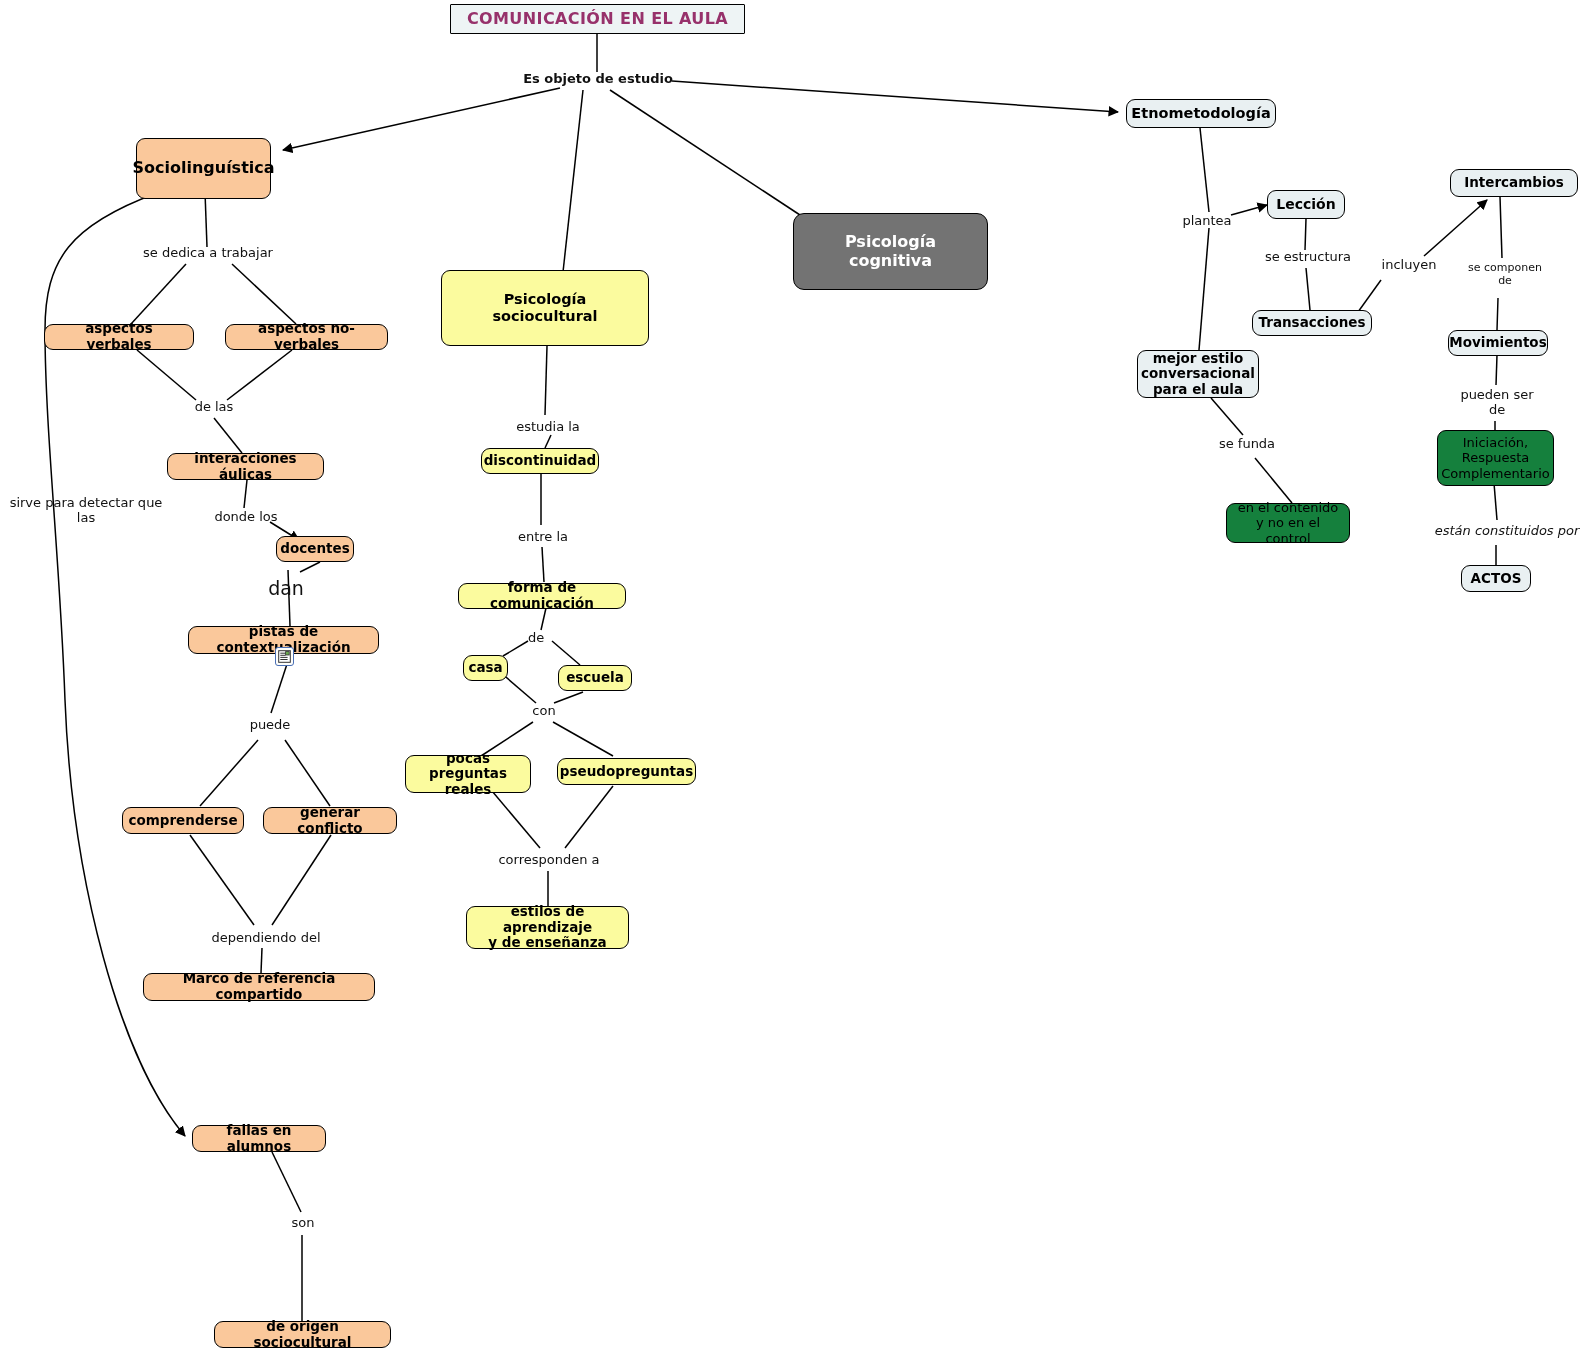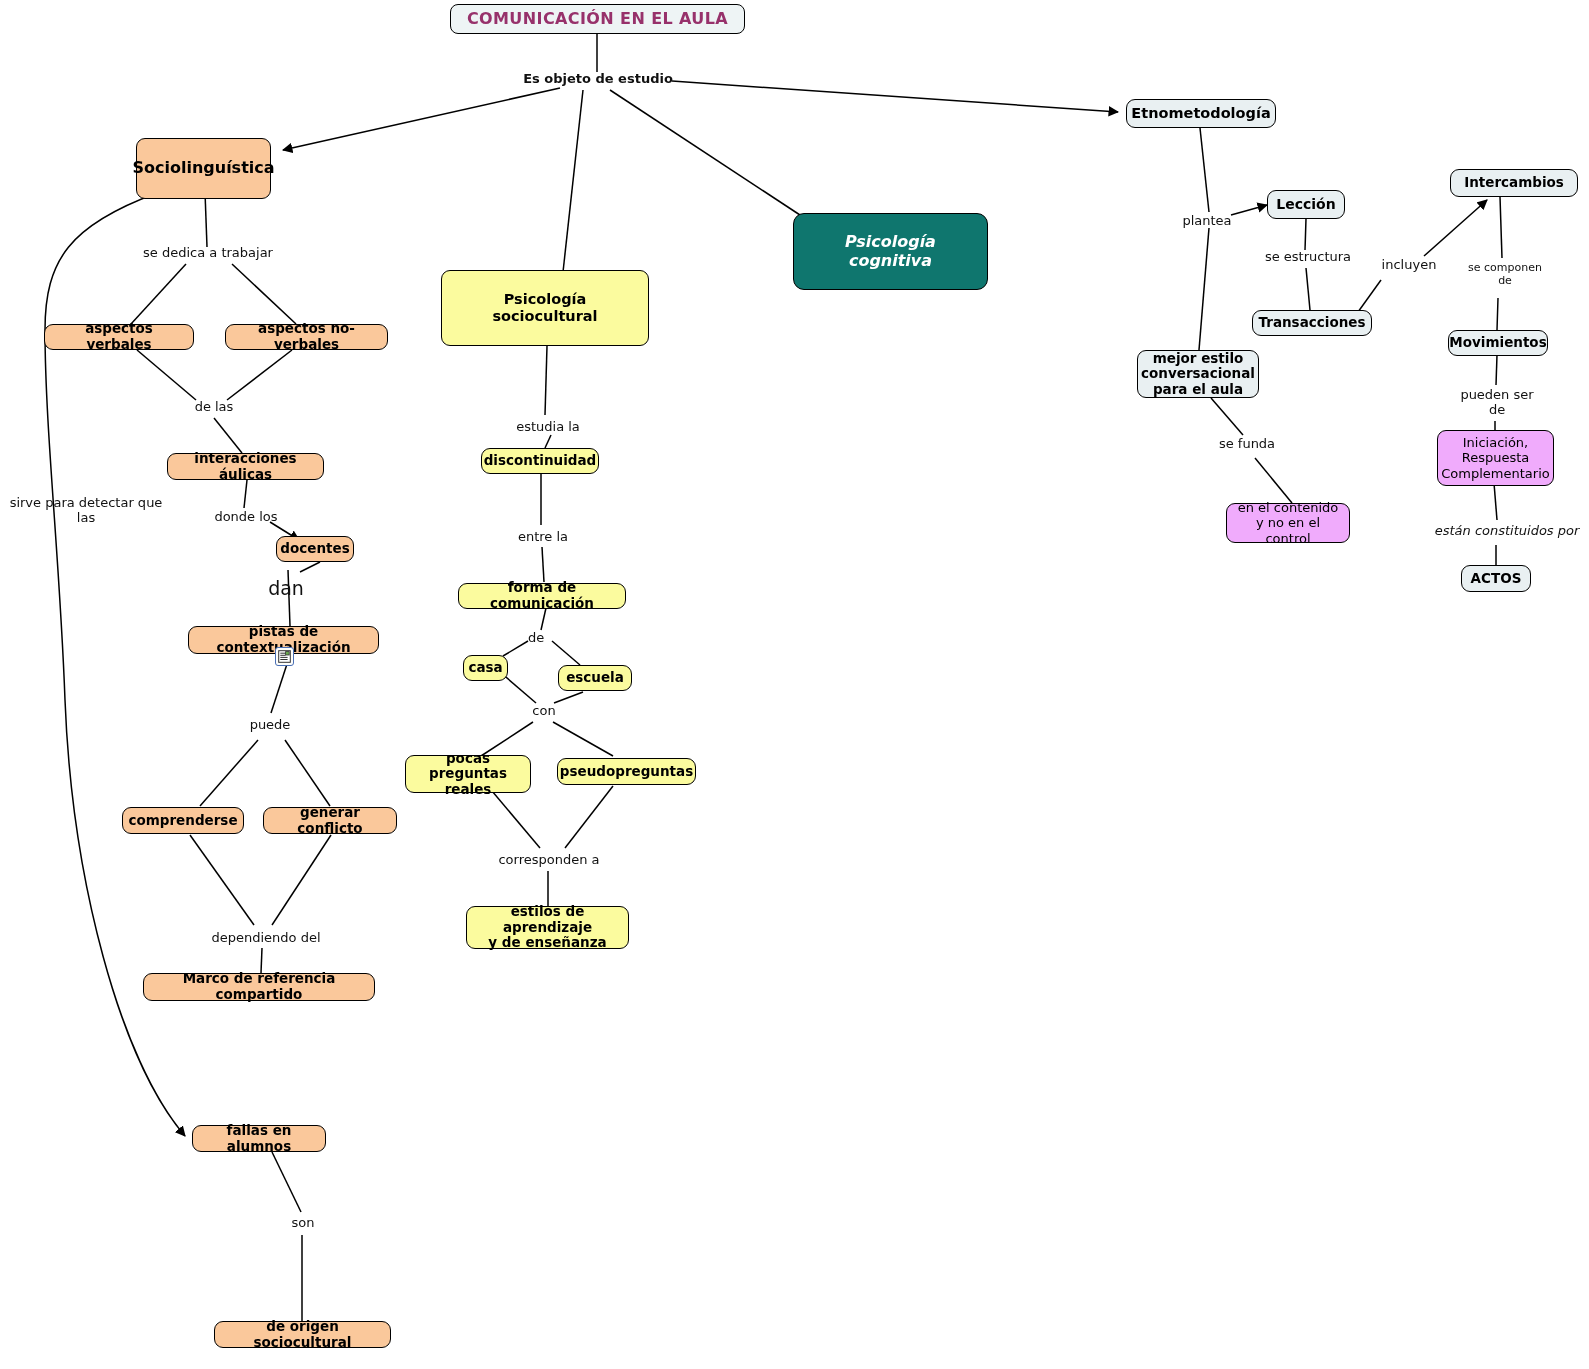--- a/index.html
+++ b/index.html
@@ -30,25 +30,25 @@
     border:1.6px solid #000000;
     border-radius:9px;
     line-height:1.16;
     padding:3px 8px;
     z-index:3;
     white-space:pre-line;
   }
   .n-orange{ background:#fac89b; color:#000; font-weight:bold; }
   .n-yellow{ background:#fbfb9e; color:#000; font-weight:bold; }
   .n-blue  { background:#e9f0f2; color:#000; font-weight:bold; }
-  .n-blue-reg{ background:#f0abfc; color:#000; font-weight:normal; }
-  .n-green { background:#0f766e; color:#ffffff; font-weight:bold; border-color:#000;font-style:italic; }
+  .n-blue-reg{ background:#15803d; color:#000; font-weight:normal; }
+  .n-green { background:#737373; color:#ffffff; font-weight:bold; border-color:#000; }
   .n-title {
     background:#eef4f5; color:#97316b; font-weight:bold;
-    letter-spacing:.4px; border-radius:8px;
+    letter-spacing:.4px; border-radius:1px;
   }
   .linklabel{
     position:absolute;
     z-index:2;
     color:#111;
     background:transparent;
     text-align:center;
     line-height:1.15;
     white-space:pre-line;
     font-weight:normal;

